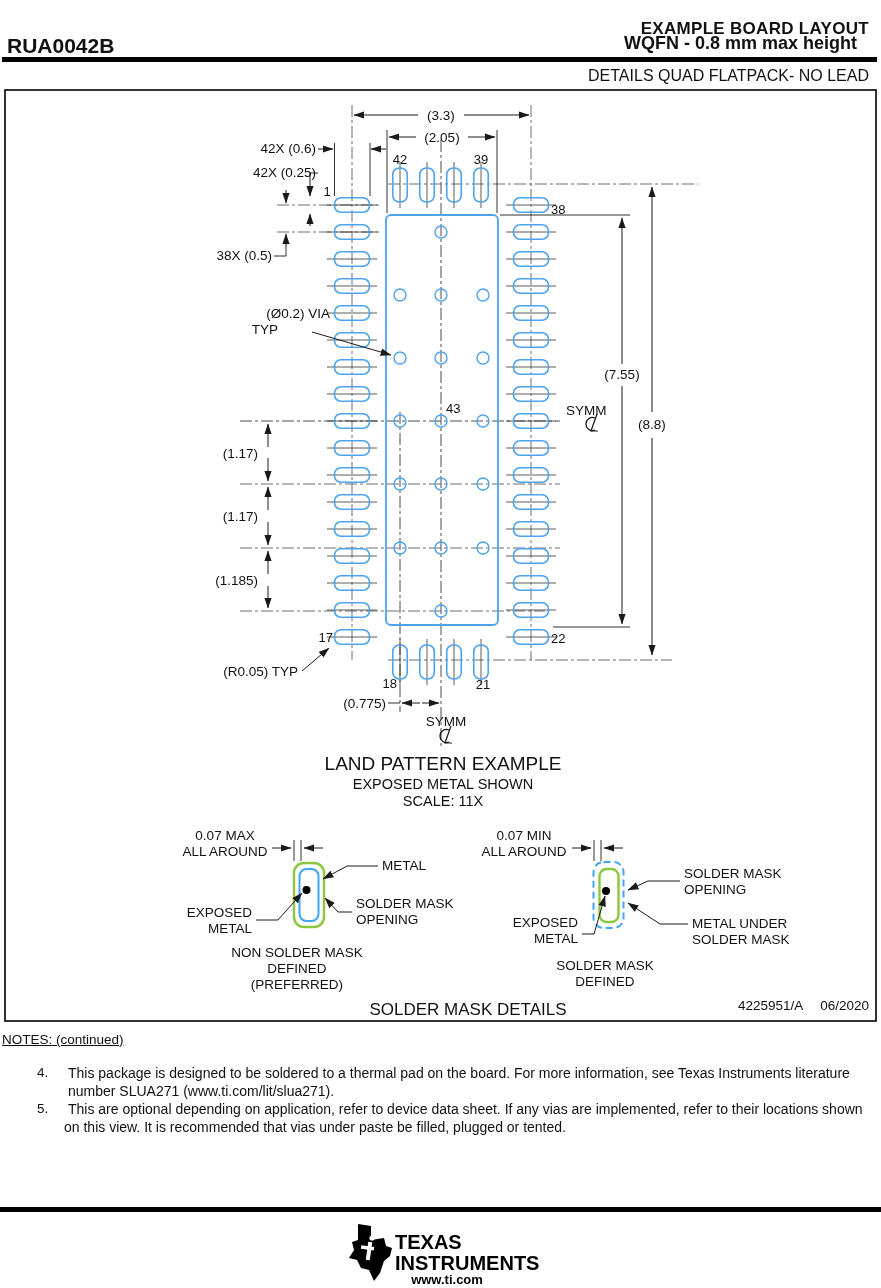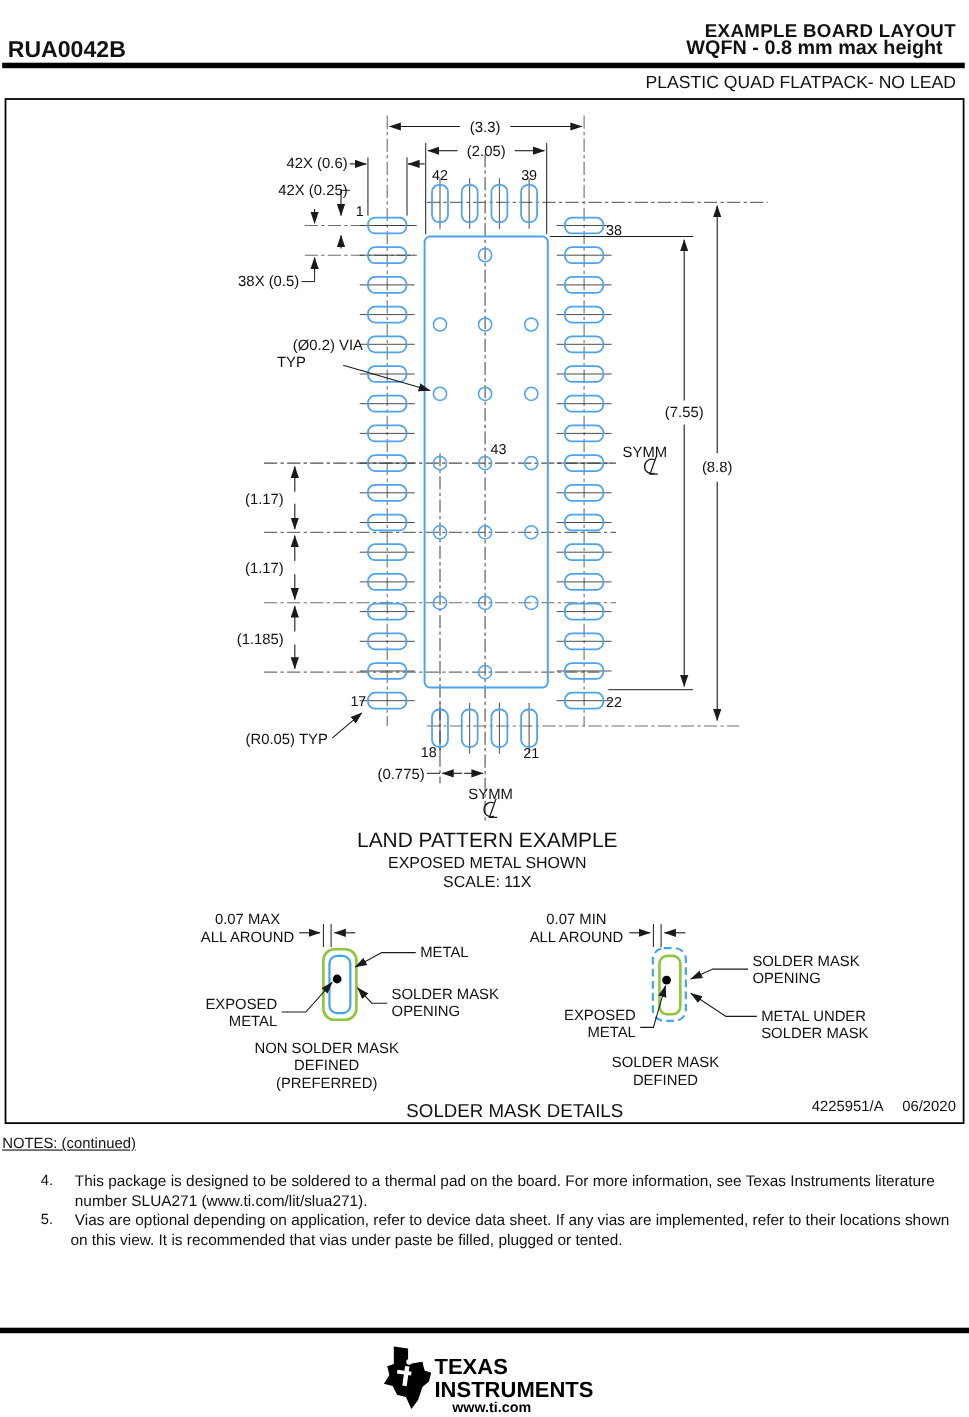--- a/index.html
+++ b/index.html
@@ -294,28 +294,28 @@
 
   <text class="tcap" x="468" y="1015" text-anchor="middle">SOLDER MASK DETAILS</text>
   <text class="tdoc" x="738" y="1010">4225951/A</text>
   <text class="tdoc" x="869" y="1010" text-anchor="end">06/2020</text>
 </svg>
 
 <div class="abs hdr-title">EXAMPLE BOARD LAYOUT</div>
 <div class="abs hdr-code">RUA0042B</div>
 <div class="abs hdr-sub">WQFN - 0.8 mm max height</div>
 <div class="abs hdr-bar"></div>
-<div class="abs hdr-pkg">PLASTIC QUAD FLATPACK- NO LEAD</div>
+<div class="abs hdr-pkg">DETAILS QUAD FLATPACK- NO LEAD</div>
 
 <div class="abs notes-h">NOTES: (continued)</div>
 <div class="abs note-num" style="top:1065px;left:37px">4.</div>
 <div class="abs note-line" style="top:1065px;left:68px">This package is designed to be soldered to a thermal pad on the board. For more information, see Texas Instruments literature</div>
 <div class="abs note-line" style="top:1083px;left:68px">number SLUA271 (www.ti.com/lit/slua271).</div>
 <div class="abs note-num" style="top:1101px;left:37px">5.</div>
-<div class="abs note-line" style="top:1101px;left:68px">Vias are optional depending on application, refer to device data sheet. If any vias are implemented, refer to their locations shown</div>
+<div class="abs note-line" style="top:1101px;left:68px">This are optional depending on application, refer to device data sheet. If any vias are implemented, refer to their locations shown</div>
 <div class="abs note-line" style="top:1119px;left:64px">on this view. It is recommended that vias under paste be filled, plugged or tented.</div>
 
 <div class="abs ft-bar"></div>
 <svg class="abs" style="left:340px;top:1218px" width="220" height="70" viewBox="0 0 220 70">
   <path d="M18,6 L31,8 L31,22 L44,20 L46,28 L52,30 L50,38 L44,43 L40,55 L34,63 L29,52 L21,50 L17,42 L9,40 L14,32 L12,24 L18,22 Z" fill="#000"></path>
   <rect x="27" y="24" width="4" height="18" fill="#fff" transform="rotate(8 29 33)"></rect>
   <rect x="21" y="28" width="13" height="3.5" fill="#fff" transform="rotate(8 27 30)"></rect>
   <circle cx="32" cy="20" r="2.6" fill="#fff"></circle>
   <text x="55" y="31" font-family="Liberation Serif, serif" font-weight="bold" font-size="20" fill="#000">TEXAS</text>
   <text x="55" y="52" font-family="Liberation Serif, serif" font-weight="bold" font-size="20" fill="#000">INSTRUMENTS</text>

